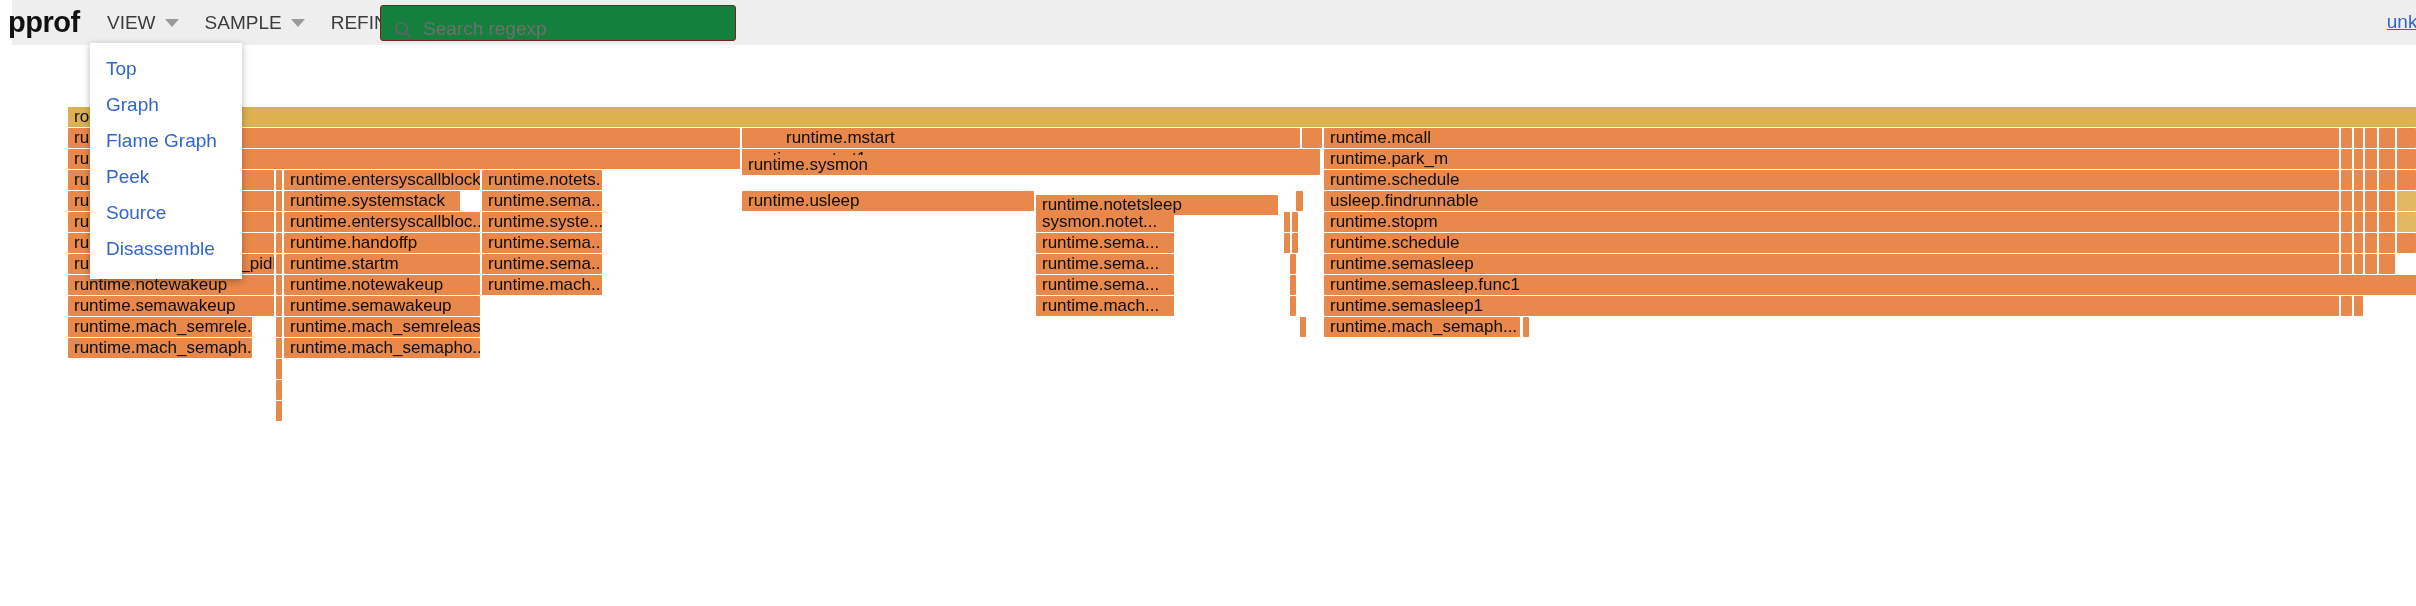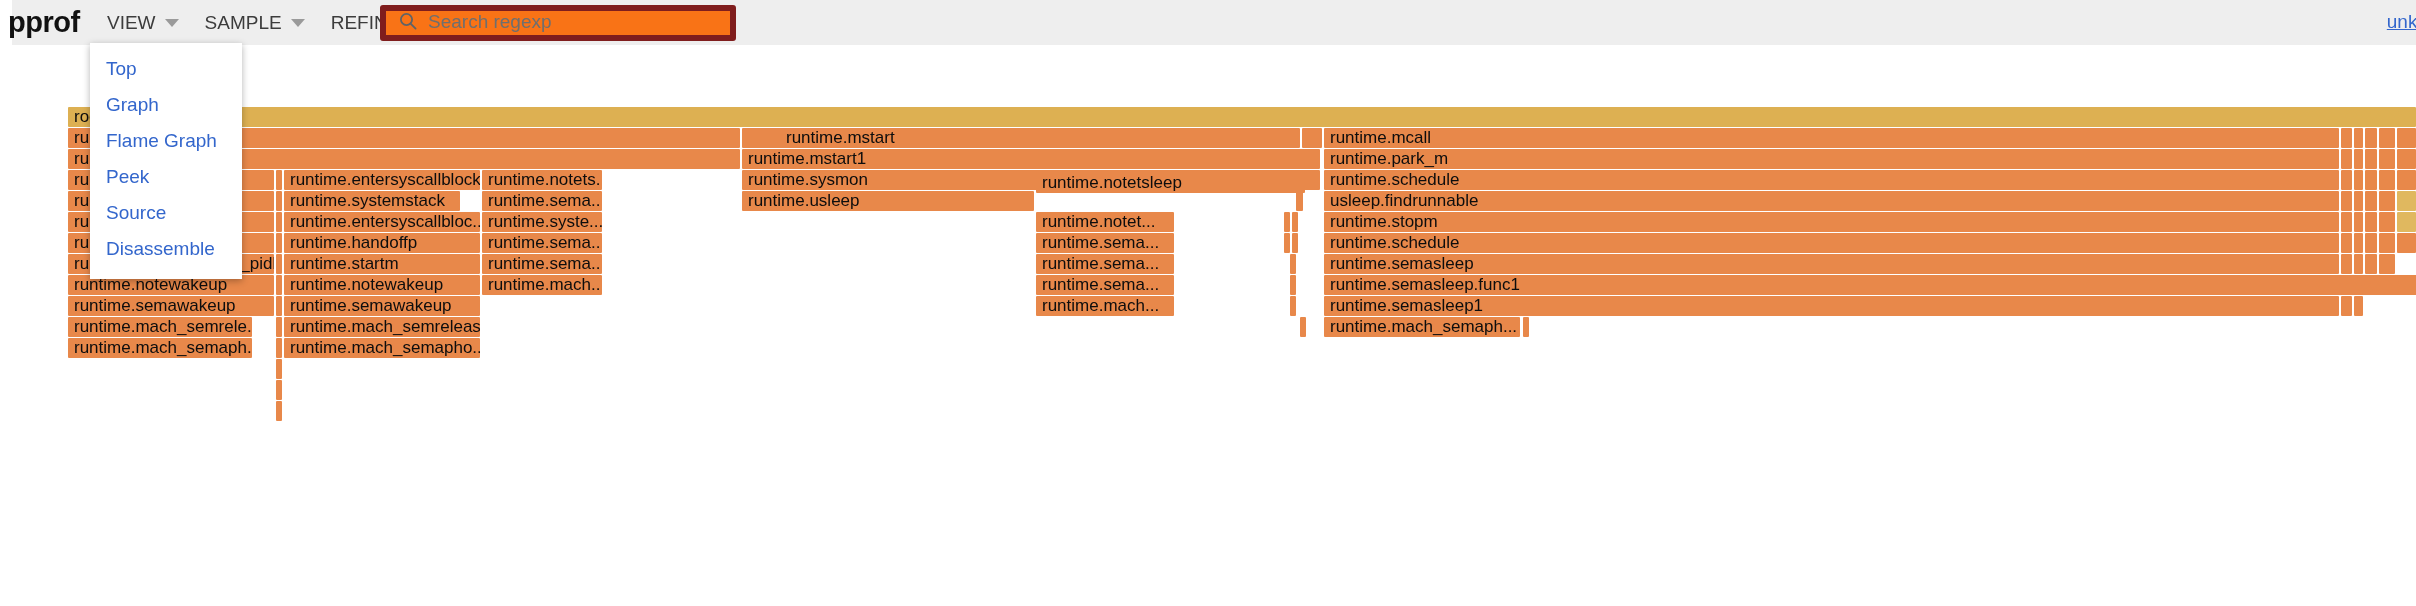--- a/index.html
+++ b/index.html
@@ -46,25 +46,25 @@
   .caret {
     width: 0; height: 0;
     border-left: 7px solid transparent;
     border-right: 7px solid transparent;
     border-top: 8px solid #9a9a9a;
   }
   #searchbox {
     position: absolute;
     left: 368px; top: 5px;
     width: 356px; height: 36px;
-    background: #f97316;
-    border: 6px solid #7f1d1d;
+    background: #15803d;
+    border: 1px solid #7f1d1d;
     border-radius: 3px;
     display: flex;
-    align-items: flex-start;
+    align-items: flex-end;
     padding-left: 12px;
     gap: 10px;
   }
   #searchbox svg { flex: 0 0 auto; }
   #search-input {
     border: none;
     outline: none;
     font-family: "Liberation Sans", sans-serif;
     font-size: 19px;
     color: #202124;
@@ -175,45 +175,45 @@
     <div class="frame" style="left: 1324px; top: 104px; width: 1015px; height: 20px;">runtime.park_m</div>
     <div class="frame" style="left: 2341px; top: 104px; width: 11px; height: 20px;"></div>
     <div class="frame" style="left: 2354px; top: 104px; width: 9px; height: 20px;"></div>
     <div class="frame" style="left: 2365px; top: 104px; width: 12px; height: 20px;"></div>
     <div class="frame" style="left: 2379px; top: 104px; width: 16px; height: 20px;"></div>
     <div class="frame" style="left: 2397px; top: 104px; width: 19px; height: 20px;"></div>
     <div class="frame" style="left: 68px; top: 125px; width: 206px; height: 20px;">runtime.mai</div>
     <div class="frame" style="left: 276px; top: 125px; width: 6px; height: 20px;"></div>
     <div class="frame" style="left: 284px; top: 125px; width: 196px; height: 20px;">runtime.entersyscallblock</div>
     <div class="frame" style="left: 482px; top: 125px; width: 120px; height: 20px;">runtime.notets...</div>
-    <div class="frame" style="left: 742px; top: 125px; width: 578px; height: 20px;">runtime.sysmon</div>
+    <div class="frame" style="left: 742px; top: 110px; width: 578px; height: 20px;">runtime.sysmon</div>
     <div class="frame" style="left: 1324px; top: 125px; width: 1015px; height: 20px;">runtime.schedule</div>
     <div class="frame" style="left: 2341px; top: 125px; width: 11px; height: 20px;"></div>
     <div class="frame" style="left: 2354px; top: 125px; width: 9px; height: 20px;"></div>
     <div class="frame" style="left: 2365px; top: 125px; width: 12px; height: 20px;"></div>
     <div class="frame" style="left: 2379px; top: 125px; width: 16px; height: 20px;"></div>
     <div class="frame" style="left: 2397px; top: 125px; width: 19px; height: 20px;"></div>
     <div class="frame" style="left: 68px; top: 146px; width: 206px; height: 20px;">runtime.sem</div>
     <div class="frame" style="left: 276px; top: 146px; width: 6px; height: 20px;"></div>
     <div class="frame" style="left: 284px; top: 146px; width: 176px; height: 20px;">runtime.systemstack</div>
     <div class="frame" style="left: 482px; top: 146px; width: 120px; height: 20px;">runtime.sema...</div>
     <div class="frame" style="left: 742px; top: 146px; width: 292px; height: 20px;">runtime.usleep</div>
-    <div class="frame" style="left: 1036px; top: 128px; width: 269px; height: 20px;">runtime.notetsleep</div>
+    <div class="frame" style="left: 1036px; top: 150px; width: 242px; height: 20px;">runtime.notetsleep</div>
     <div class="frame" style="left: 1296px; top: 146px; width: 7px; height: 20px;"></div>
     <div class="frame" style="left: 1324px; top: 146px; width: 1015px; height: 20px;">usleep.findrunnable</div>
     <div class="frame" style="left: 2341px; top: 146px; width: 11px; height: 20px;"></div>
     <div class="frame" style="left: 2354px; top: 146px; width: 9px; height: 20px;"></div>
     <div class="frame" style="left: 2365px; top: 146px; width: 12px; height: 20px;"></div>
     <div class="frame" style="left: 2379px; top: 146px; width: 16px; height: 20px;"></div>
     <div class="frame tick" style="left: 2397px; top: 146px; width: 19px; height: 20px;"></div>
     <div class="frame" style="left: 68px; top: 167px; width: 206px; height: 20px;">runtime.sem</div>
     <div class="frame" style="left: 276px; top: 167px; width: 6px; height: 20px;"></div>
     <div class="frame" style="left: 284px; top: 167px; width: 196px; height: 20px;">runtime.entersyscallbloc...</div>
     <div class="frame" style="left: 482px; top: 167px; width: 120px; height: 20px;">runtime.syste...</div>
-    <div class="frame" style="left: 1036px; top: 167px; width: 138px; height: 20px;">runtime.notet...</div>
+    <div class="frame" style="left: 1036px; top: 167px; width: 138px; height: 20px;">sysmon.notet...</div>
     <div class="frame" style="left: 1284px; top: 167px; width: 6px; height: 20px;"></div>
     <div class="frame" style="left: 1292px; top: 167px; width: 6px; height: 20px;"></div>
     <div class="frame" style="left: 1324px; top: 167px; width: 1015px; height: 20px;">runtime.stopm</div>
     <div class="frame" style="left: 2341px; top: 167px; width: 11px; height: 20px;"></div>
     <div class="frame" style="left: 2354px; top: 167px; width: 9px; height: 20px;"></div>
     <div class="frame" style="left: 2365px; top: 167px; width: 12px; height: 20px;"></div>
     <div class="frame" style="left: 2379px; top: 167px; width: 16px; height: 20px;"></div>
     <div class="frame tick" style="left: 2397px; top: 167px; width: 19px; height: 20px;"></div>
     <div class="frame" style="left: 68px; top: 188px; width: 206px; height: 20px;">runtime.mach_sem</div>
     <div class="frame" style="left: 276px; top: 188px; width: 6px; height: 20px;"></div>

